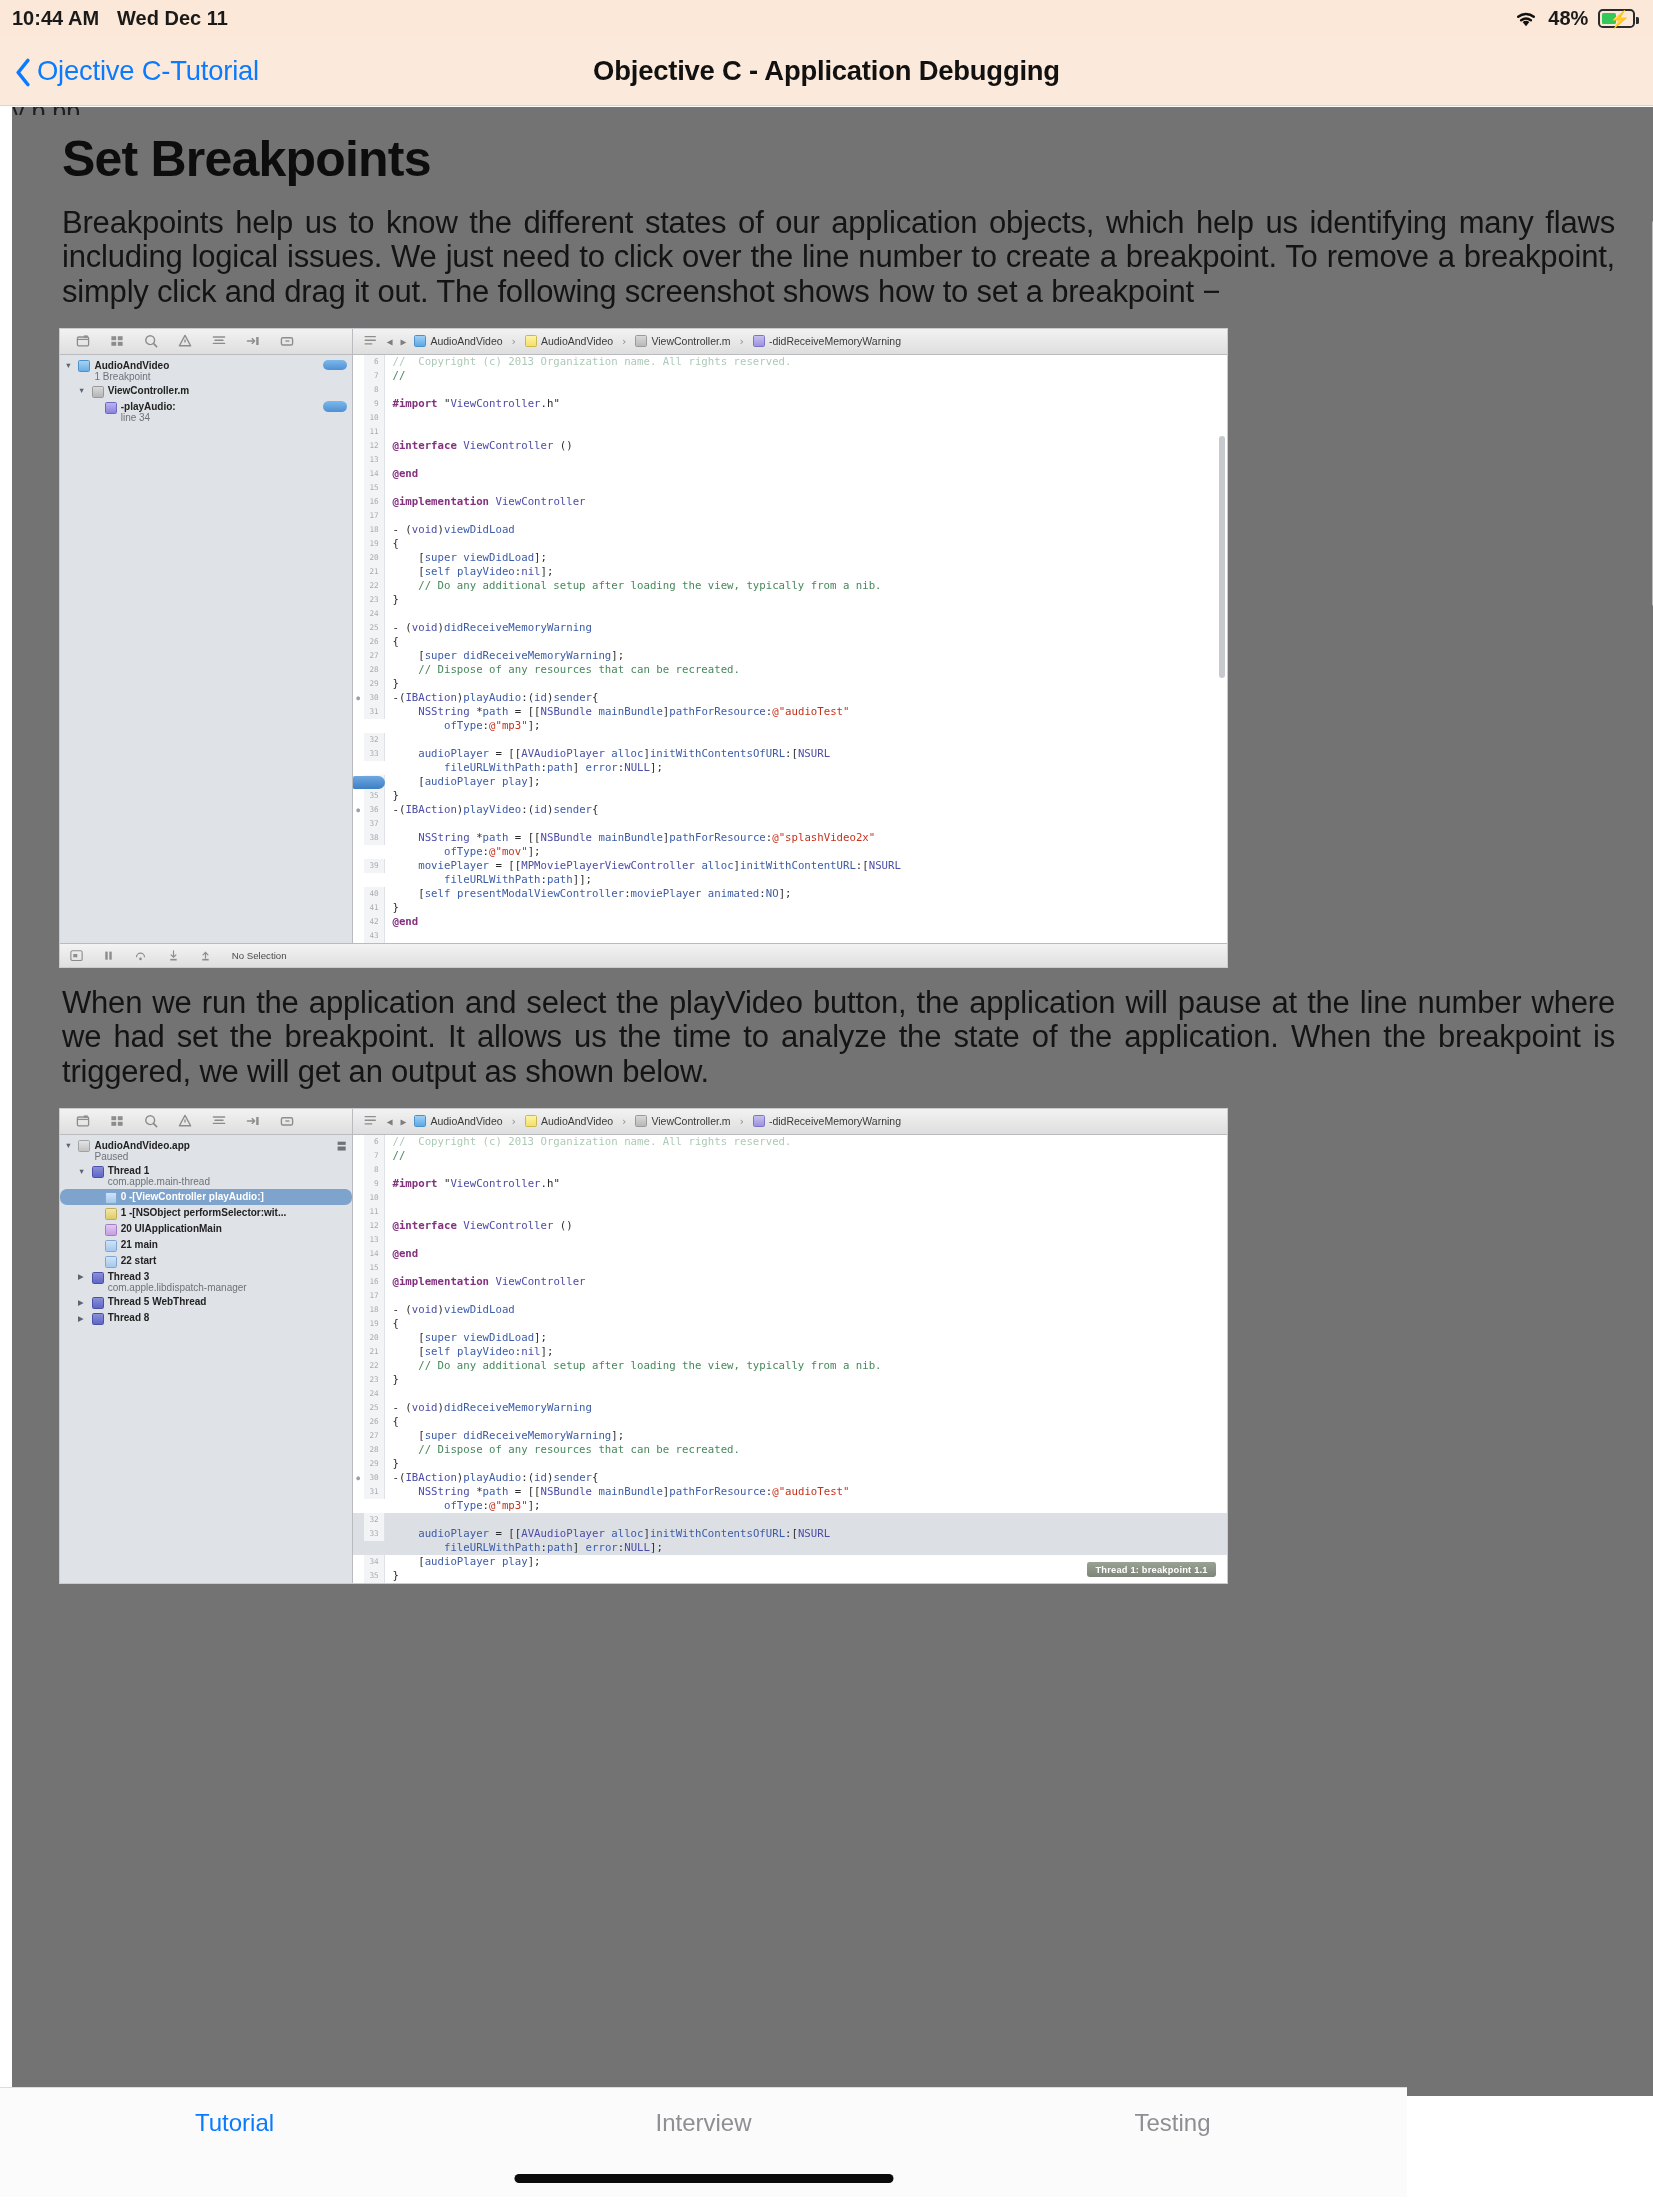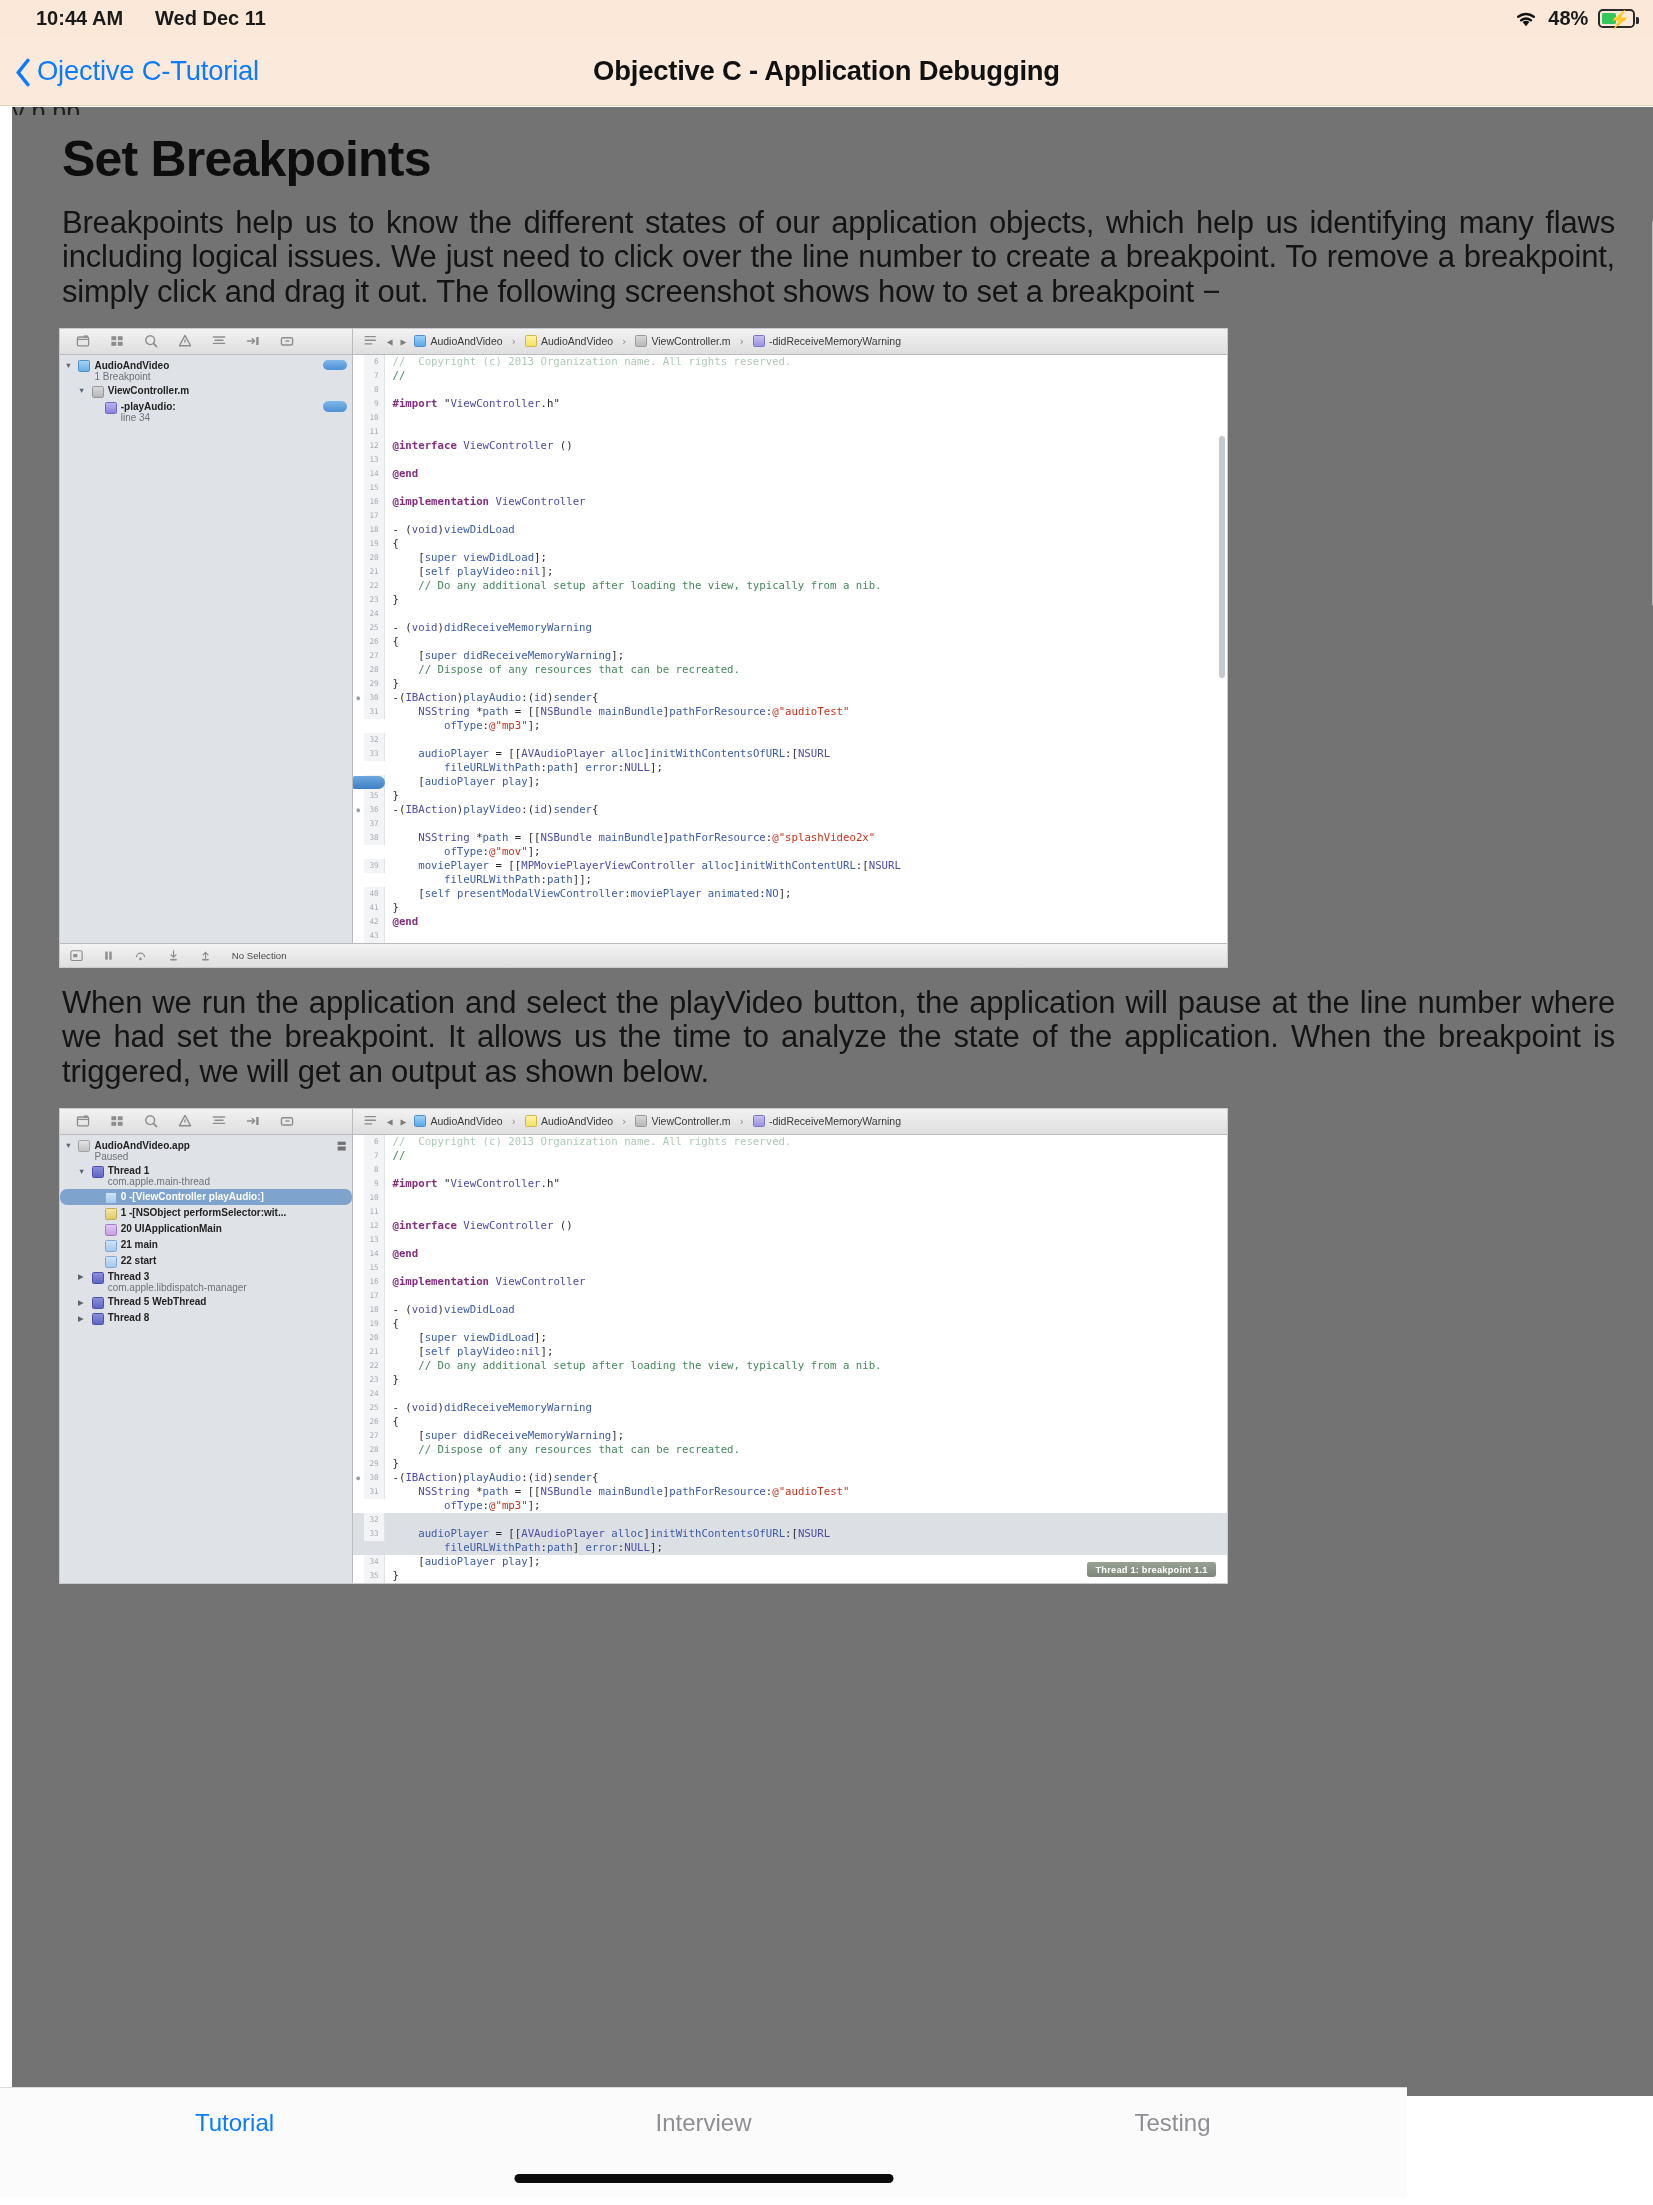--- a/index.html
+++ b/index.html
@@ -10,21 +10,21 @@
     overflow: hidden;
   }
   .screen { position: relative; width: 1653px; height: 2205px; background:#fff; }
 
   
   .statusbar {
     position: absolute; top:0; left:0; width:1653px; height:37px;
     background: #fbe8d8;
     display:flex; align-items:center;
   }
-  .sb-left { display:flex; align-items:center; gap:32px; padding-left:36px; font-size:20px; font-weight:600; color:#1a1a1a; letter-spacing:0px;}
+  .sb-left { display:flex; align-items:center; gap:18px; padding-left:12px; font-size:20px; font-weight:600; color:#1a1a1a; letter-spacing:0px;}
   .sb-right { margin-left:auto; display:flex; align-items:center; gap:9.7px; padding-right:18px; }
   .wifi-icon { width:26px; height:19.4px; position:relative; }
   .wifi-icon svg { display:block; }
   .sb-batt-pct { font-size:20px; font-weight:600; color:#1a1a1a; }
   .batt {
     position:relative; width:37px; height:18.6px; border:2px solid #2b2b2b;
     border-radius:4.8px; display:flex; align-items:center; padding:1.6px;
   }
   .batt::after{
     content:""; position:absolute; right:-5.7px; top:5.7px; width:3.2px; height:7.3px;

